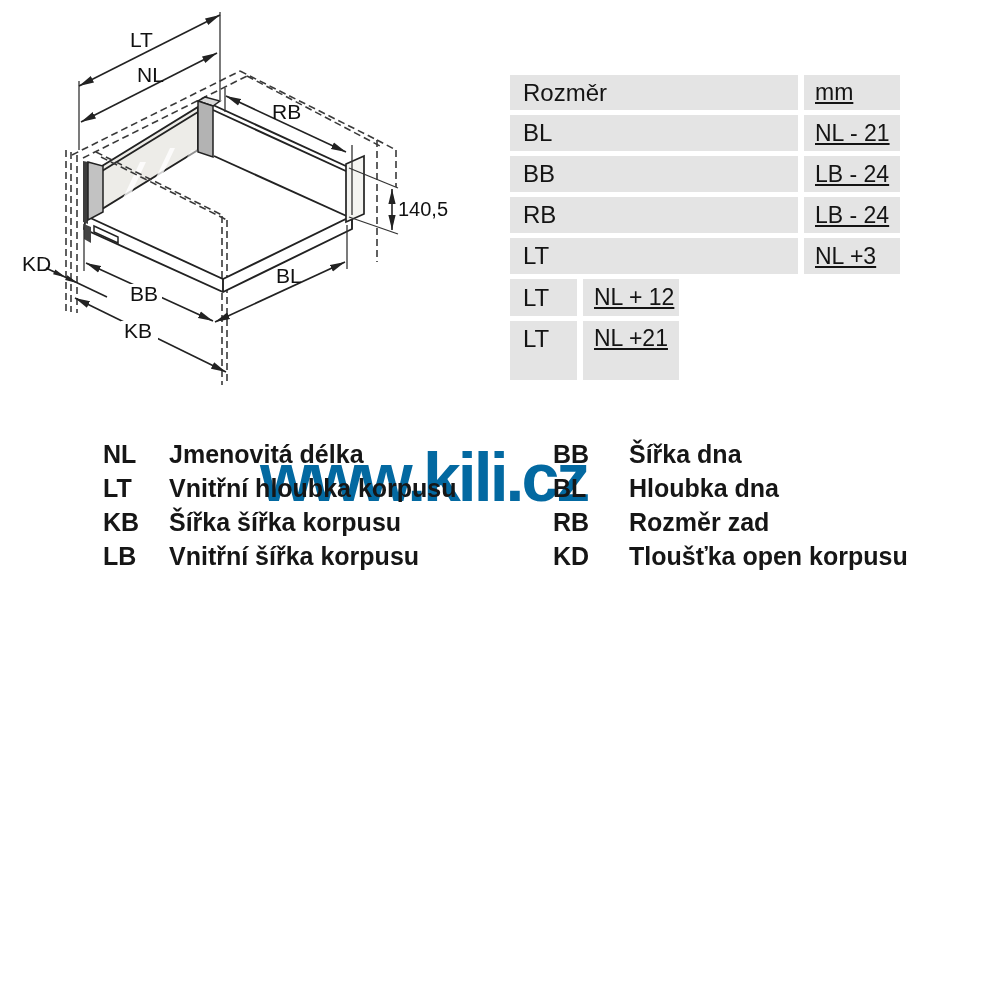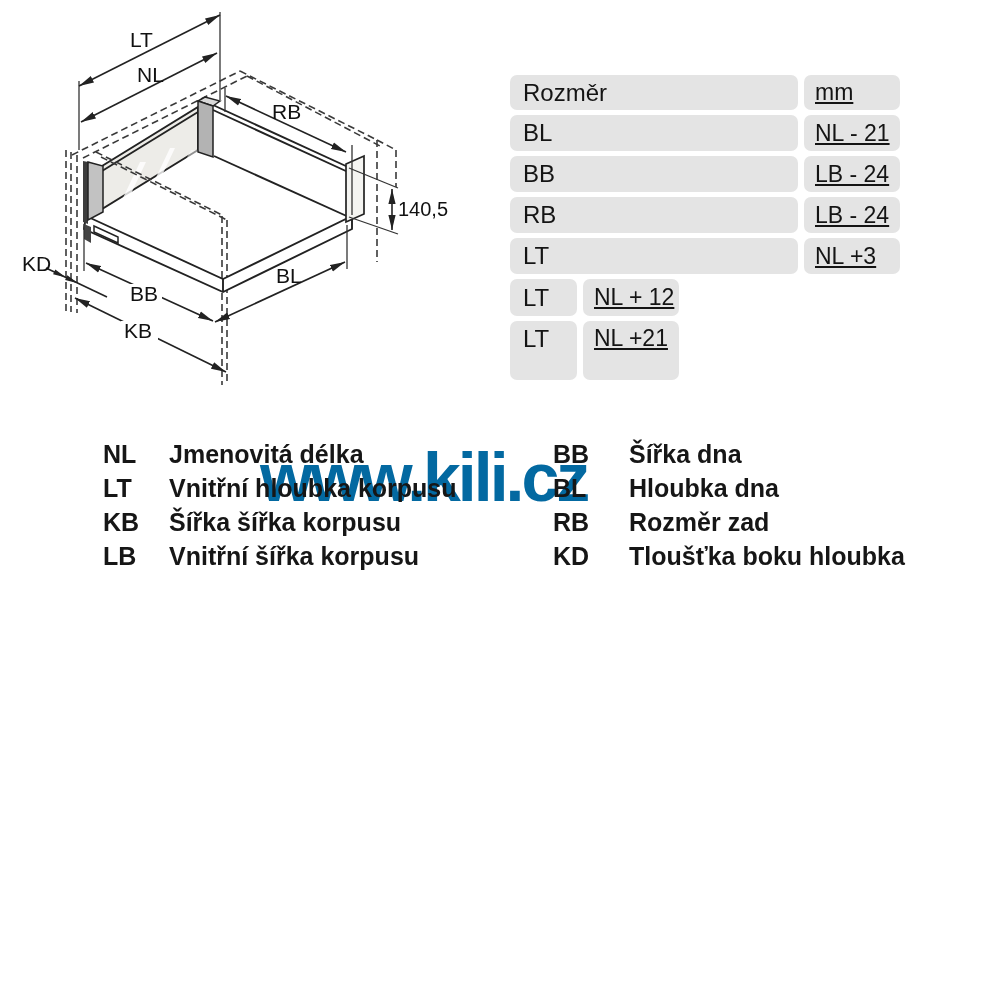--- a/index.html
+++ b/index.html
@@ -12,21 +12,21 @@
   .dim{stroke:#222;stroke-width:1.6;fill:none;}
   .dash{stroke:#3a3a3a;stroke-width:1.6;fill:none;stroke-dasharray:7 4;}
   .glass{fill:#edece8;stroke:#222;stroke-width:1.9;}
   .streak{fill:#ffffff;opacity:.8;}
   .diagram text{font-size:21px;fill:#111;}
   .diagram text.small{font-size:20px;}
   
   .spec-table{position:absolute;left:510px;top:75px;width:390px;z-index:2;}
   .trow{display:flex;gap:6px;margin-bottom:5px;}
   .cell{background:#e4e4e4;display:flex;align-items:center;padding-left:13px;
-        font-size:24px;color:#141414;box-sizing:border-box;border-radius:7px;}
+        font-size:24px;color:#141414;box-sizing:border-box;}
   .cell.main{flex:1;}
   .cell.val{width:96px;padding-left:11px;font-size:23px;text-decoration:underline;}
   .cell.sub{width:67px;}
   .cell.note{flex:1;line-height:27px;}
   .trow.top .cell{align-items:flex-start;padding-top:4px;}
   
   .legend{position:absolute;z-index:2;font-size:25px;font-weight:600;color:#161616;}
   .legend-left{left:103px;top:437px;}
   .legend-right{left:553px;top:437px;}
   .lrow{display:flex;line-height:34px;}
@@ -184,17 +184,17 @@
     <div class="lrow">
       <span class="abbr">BL</span>
       <span class="desc">Hloubka dna</span>
     </div>
     <div class="lrow">
       <span class="abbr">RB</span>
       <span class="desc">Rozměr zad</span>
     </div>
     <div class="lrow">
       <span class="abbr">KD</span>
-      <span class="desc">Tloušťka boku hloubka</span>
+      <span class="desc">Tloušťka open korpusu</span>
     </div>
   </div>
 
 </div>
 
 </body></html>

